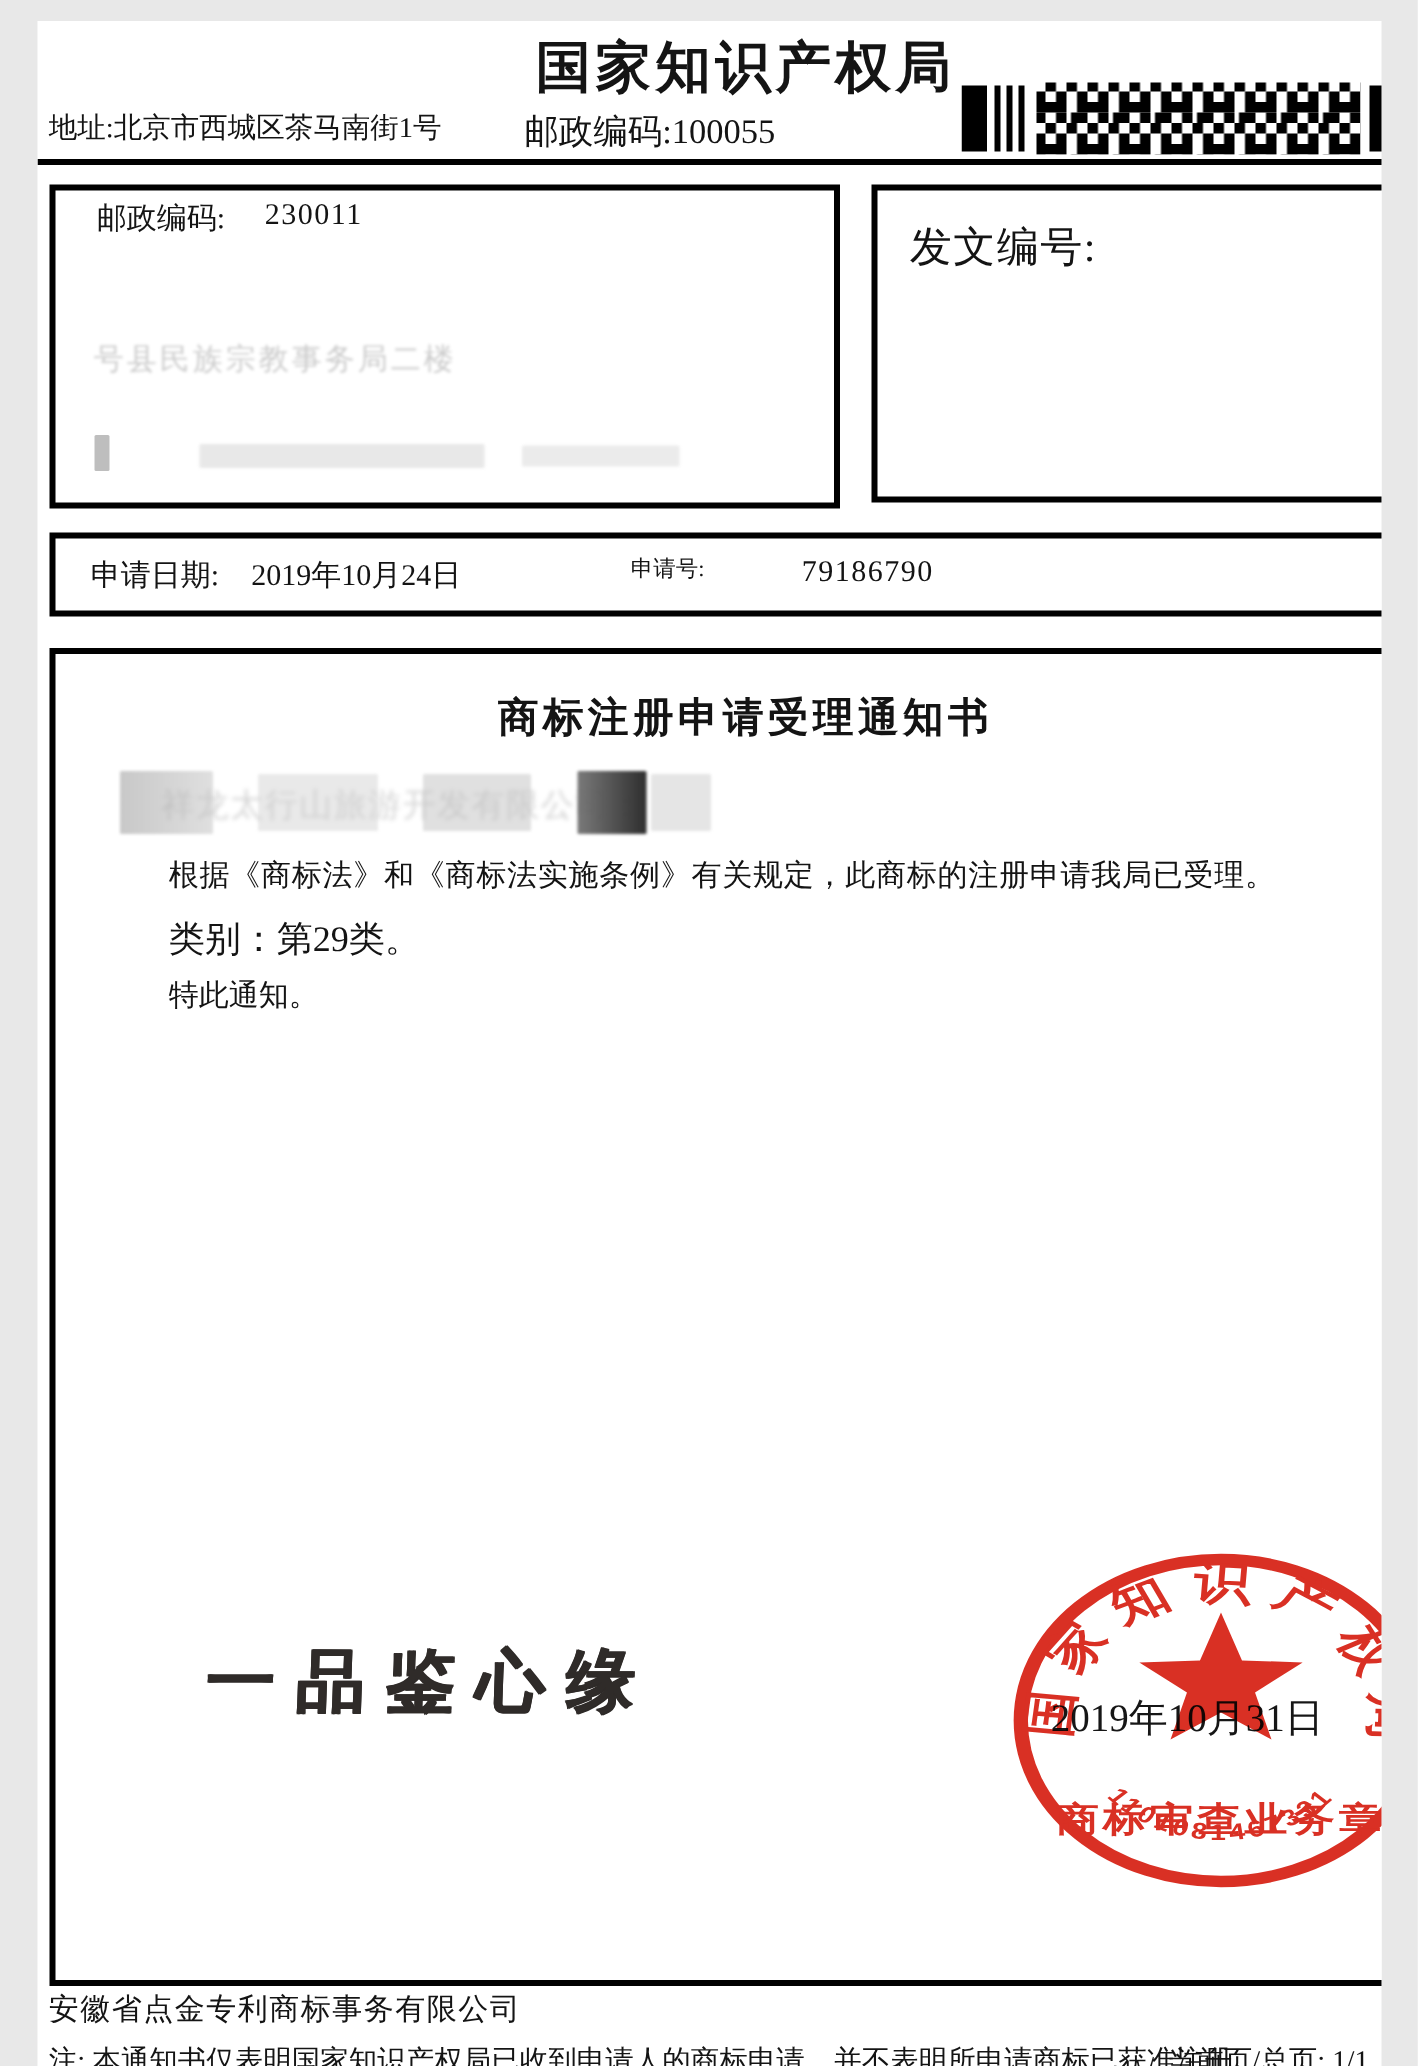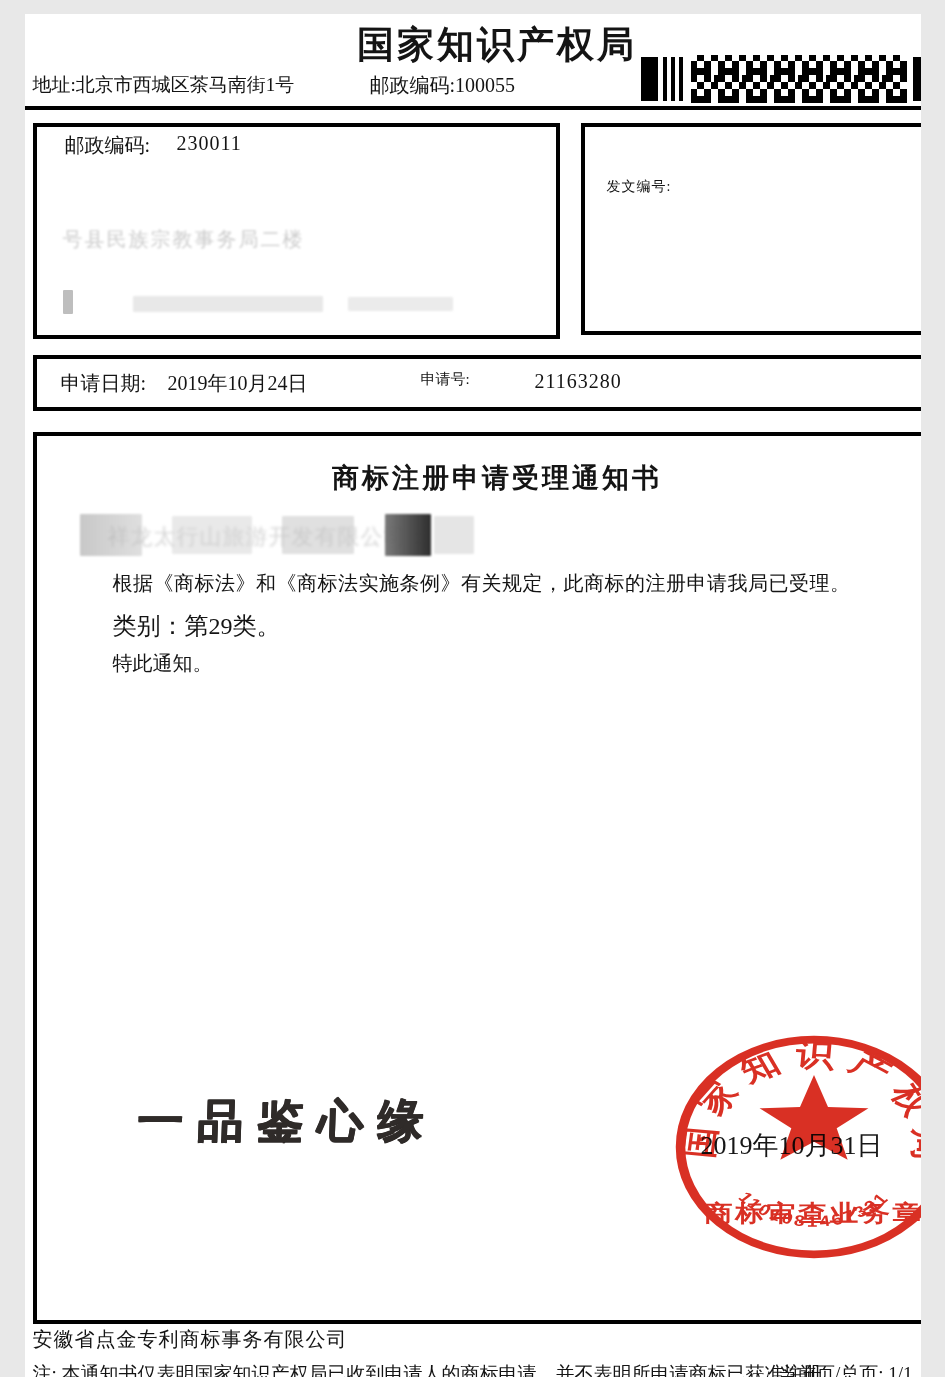--- a/index.html
+++ b/index.html
@@ -5,39 +5,39 @@
   html,body{margin:0;padding:0;background:#e8e8e8;}
   .page{
     position:relative;width:896px;height:1377px;background:#fff;
     font-family:"Liberation Serif","DejaVu Serif",serif;color:#141414;
     overflow:hidden;margin:14px auto;
   }
   .abs{position:absolute;}
   
   .header-title{top:6px;left:0;width:945px;text-align:center;font-size:37px;font-weight:600;letter-spacing:3px;}
   .header-address{top:58px;left:8px;font-size:19px;}
-  .header-postal{top:58px;left:345px;font-size:20px;}
+  .header-postal{top:58px;left:325px;font-size:23px;}
   .barcode{top:40px;left:616px;}
   .header-rule{top:92px;left:0;width:945px;height:4px;background:#000;}
   
   .box{border:4px solid #000;box-sizing:border-box;background:#fff;}
   .recipient-box{top:109px;left:8px;width:527px;height:216px;}
   .issue-box{top:109px;left:556px;width:377px;height:212px;}
   .app-row{top:341px;left:8px;width:925px;height:56px;}
   .notice-box{top:418px;left:8px;width:925px;height:892px;}
   .rb-postal-label{top:118px;left:40px;font-size:20px;}
   .rb-postal-value{top:118px;left:152px;font-size:20px;letter-spacing:1px;}
   .rb-line1{top:180px;left:38px;width:472px;height:32px;}
   .redact-text{position:absolute;left:0;top:0;font-size:21px;letter-spacing:1px;opacity:.42;filter:blur(1px);white-space:nowrap;color:#555;}
   .redact-block{position:absolute;top:0;border-radius:1px;filter:blur(1.2px);}
   .rb-line1-tail{position:absolute;left:444px;top:2px;font-size:20px;opacity:.3;filter:blur(1px);color:#666;}
   .rb-line1-num{position:absolute;left:464px;top:1px;font-size:21px;color:#111;}
   .rb-line2{top:212px;left:38px;font-size:20px;letter-spacing:2px;opacity:.3;filter:blur(1px);color:#555;}
   .rb-line3{top:276px;left:38px;width:420px;height:26px;}
-  .ib-label{top:164px;left:582px;font-size:14px;letter-spacing:1px;}
+  .ib-label{top:132px;left:582px;font-size:28px;letter-spacing:1px;}
   .ib-value{top:212px;left:618px;font-size:21px;letter-spacing:1px;}
   .ar-date-label{top:356px;left:36px;font-size:20px;}
   .ar-date-value{top:356px;left:143px;font-size:20px;}
   .ar-num-label{top:356px;left:396px;font-size:15px;}
   .ar-num-value{top:356px;left:510px;font-size:20px;letter-spacing:1px;}
   
   .nt-title{top:446px;left:0;width:945px;text-align:center;font-size:27px;font-weight:700;letter-spacing:3px;}
   .nt-recipient{top:500px;left:55px;width:400px;height:44px;}
   .nt-body{top:556px;left:88px;width:830px;font-size:20px;letter-spacing:.5px;}
   .nt-category{top:596px;left:88px;font-size:24px;}
@@ -103,21 +103,21 @@
     <span class="redact-block" style="left:285px;width:105px;height:14px;top:7px;background:#e3e3e3;opacity:.7;"></span>
   </div>
 
   <div class="abs box issue-box"></div>
   <div class="abs ib-label">发文编号:</div>
 
   <div class="abs box app-row"></div>
   <div class="abs ar-date-label">申请日期:</div>
   <div class="abs ar-date-value">2019年10月24日</div>
   <div class="abs ar-num-label">申请号:</div>
-  <div class="abs ar-num-value">21163280</div>
+  <div class="abs ar-num-value">79186790</div>
 
   <div class="abs box notice-box"></div>
   <div class="abs nt-title">商标注册申请受理通知书</div>
 
   <div class="abs nt-recipient">
     <span class="redact-text" style="left:28px;top:8px;font-size:22px;opacity:.25;filter:blur(1.5px);">祥龙太行山旅游开发有限公司：</span>
     <span class="redact-block" style="left:0;width:62px;height:42px;background:linear-gradient(90deg,#9c9c9c,#c6c6c6);opacity:.55;"></span>
     <span class="redact-block" style="left:92px;width:80px;height:38px;top:2px;background:#cfcfcf;opacity:.45;"></span>
     <span class="redact-block" style="left:202px;width:72px;height:38px;top:2px;background:#c2c2c2;opacity:.5;"></span>
     <span class="redact-block" style="left:305px;width:46px;height:42px;background:linear-gradient(90deg,#6f6f6f,#1d1d1d);opacity:.92;"></span>

